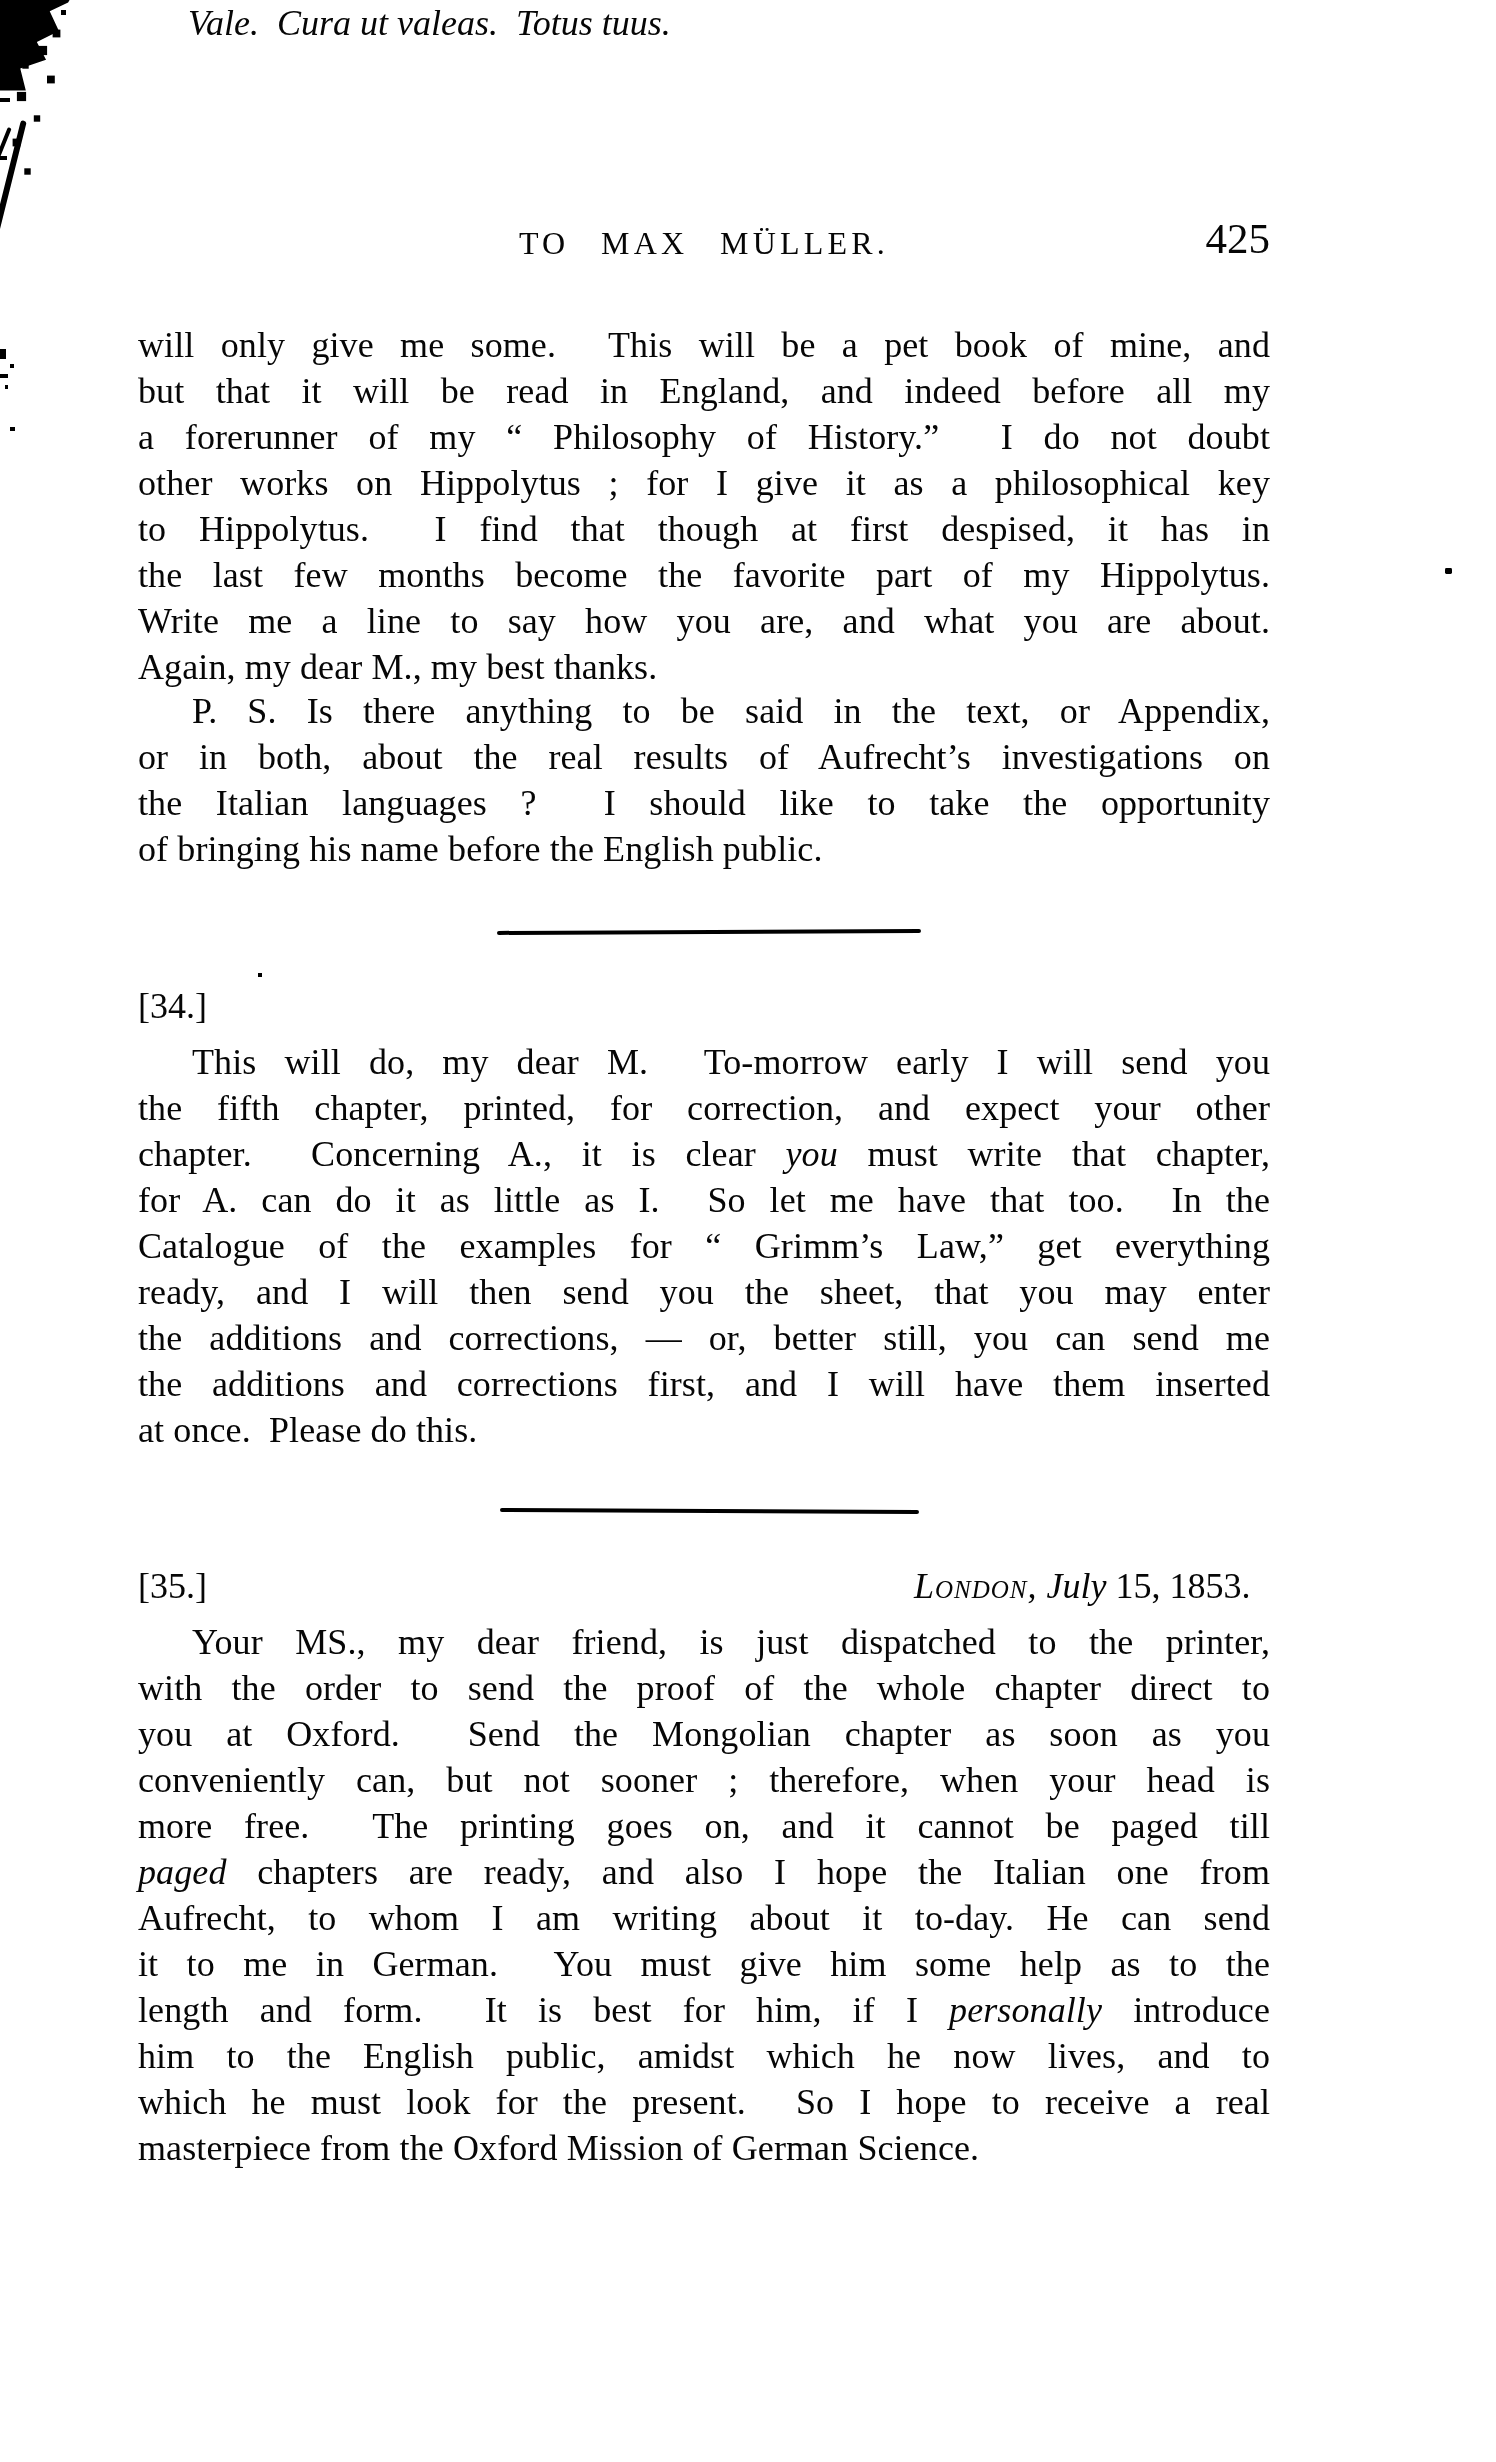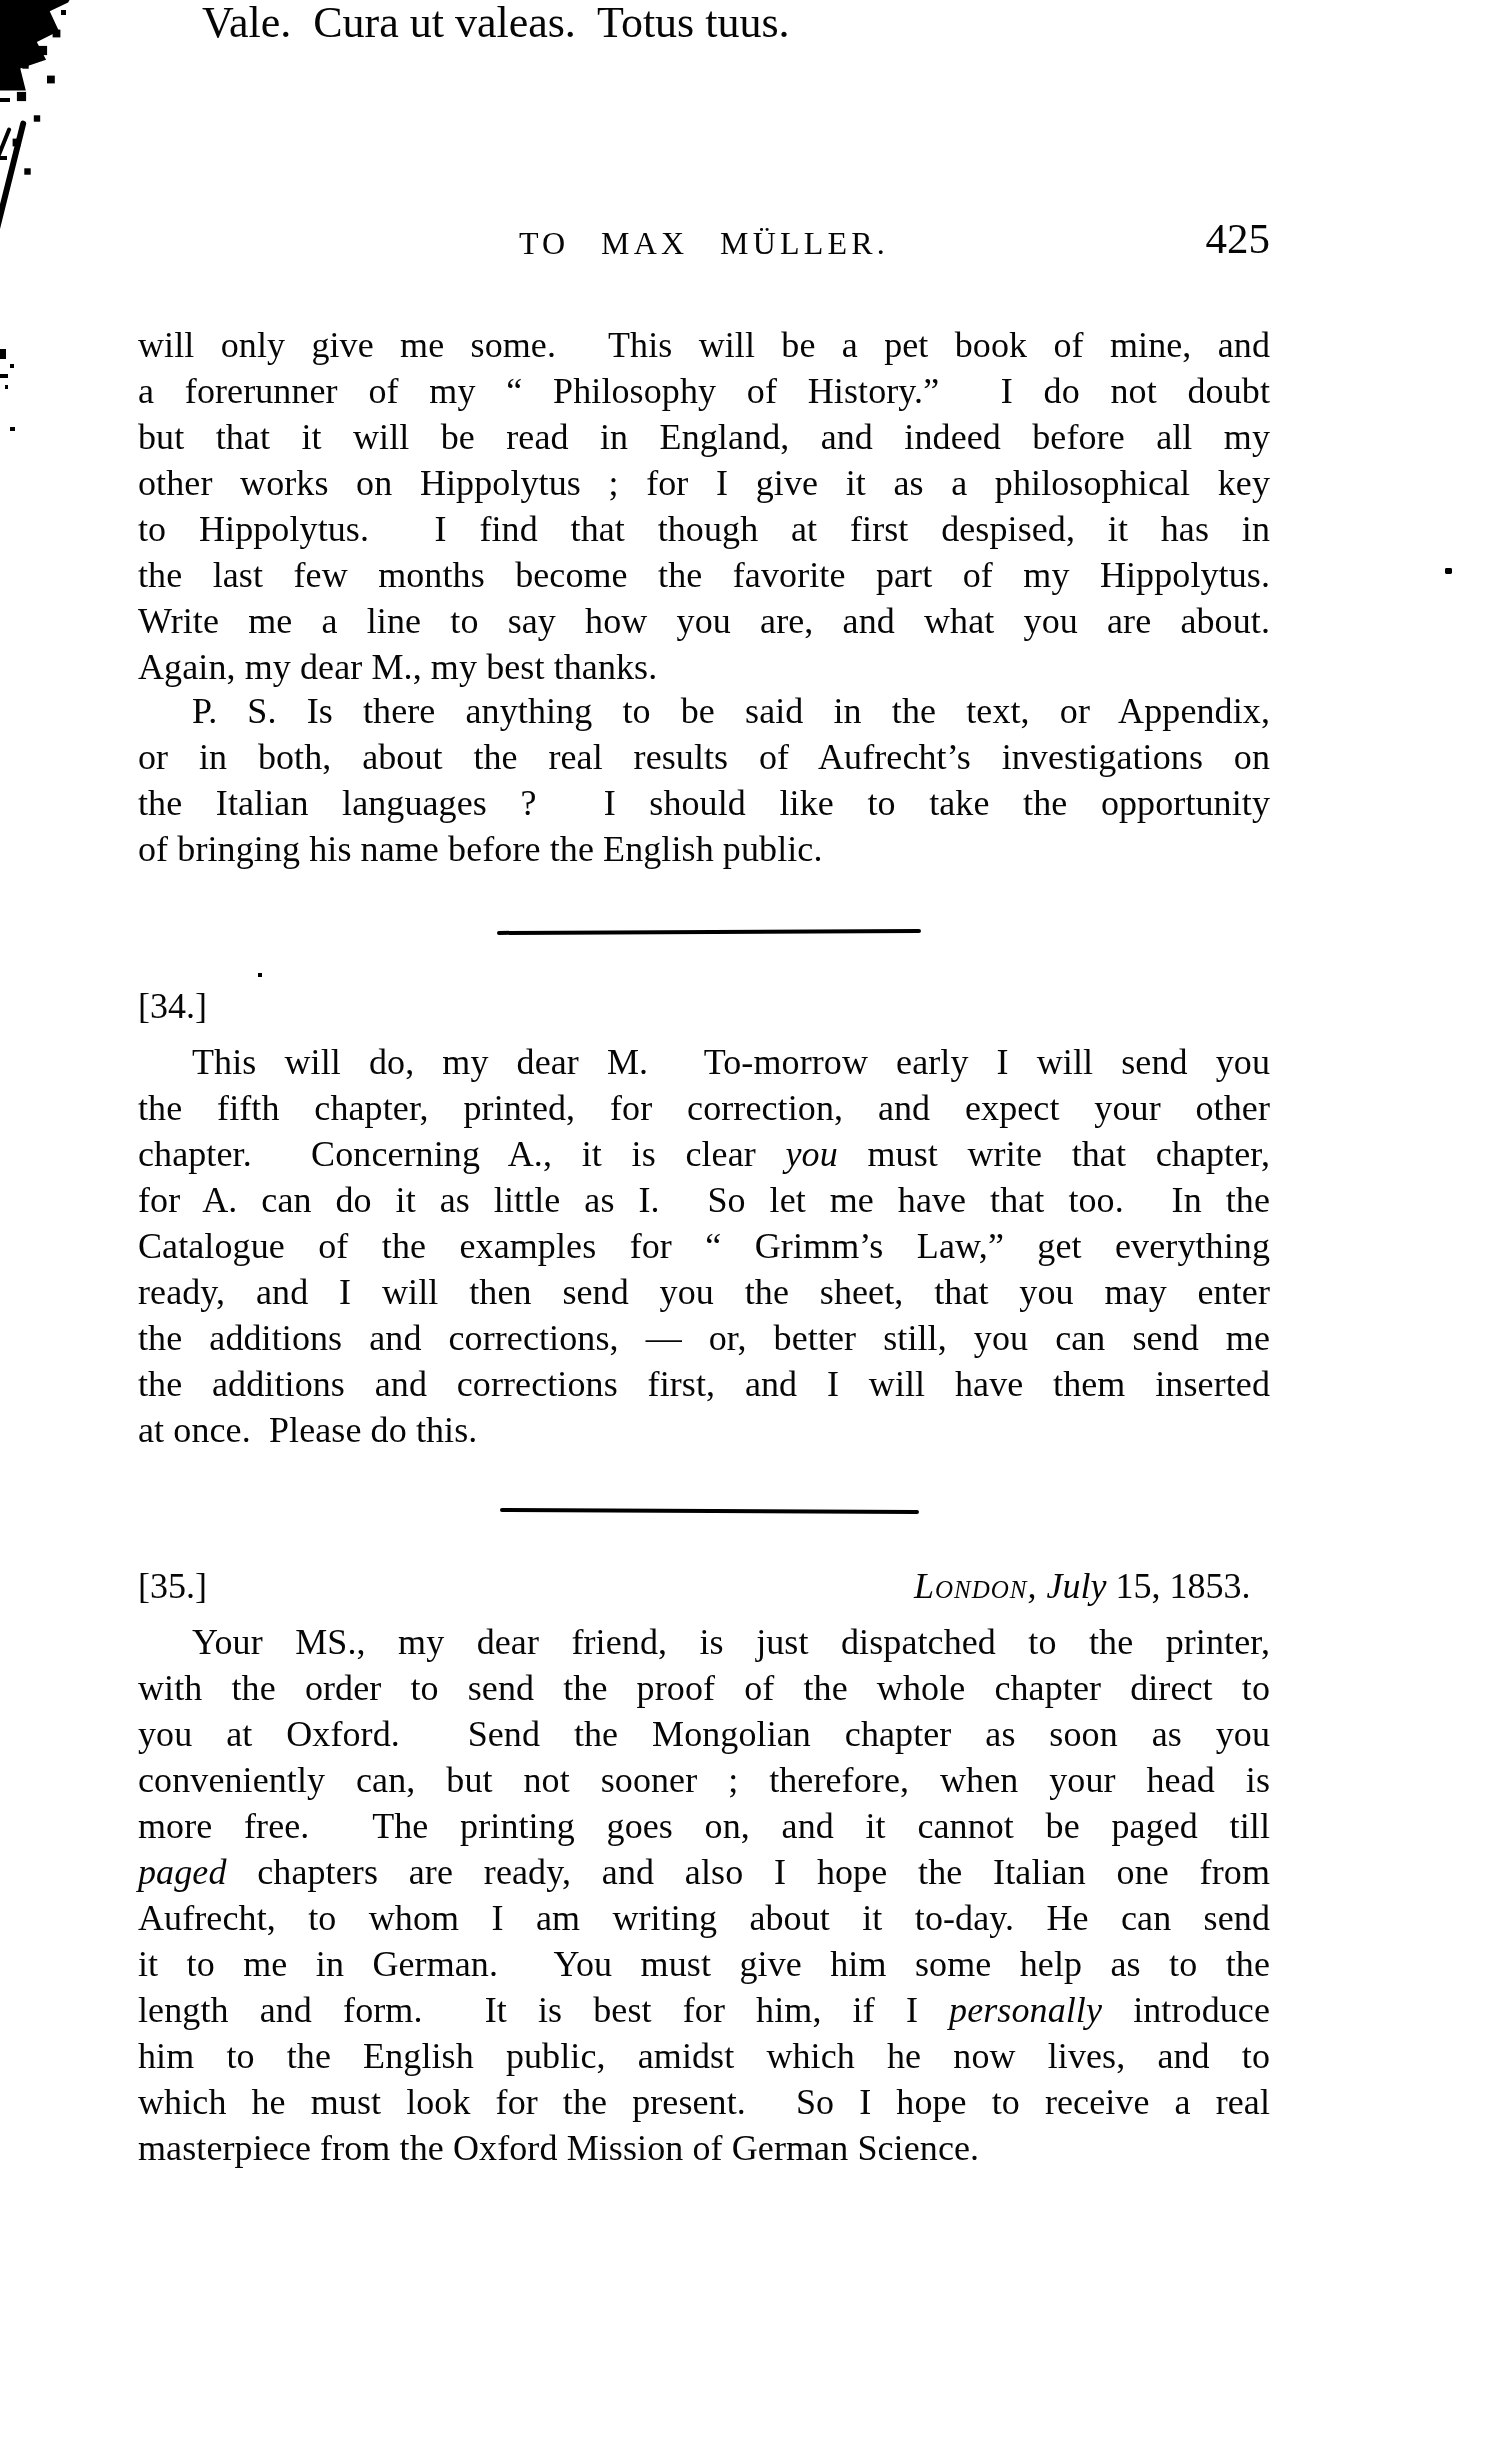--- a/index.html
+++ b/index.html
@@ -58,24 +58,25 @@
     line-height: 46px;
     display: flex;
     justify-content: space-between;
   }
   .letter-no { }
   .date i { font-style: italic; }
   .sc { font-variant: small-caps; letter-spacing: 1px; font-style: italic; }
   
   .closing-line {
     position: absolute;
-    left: 146px;
+    left: 132px;
     width: 1132px;
-    font-size: 44px;
+    font-size: 36px;
     line-height: 46px;
+    font-style: italic;
     text-indent: 56px;
   }
   
   .divider {
     position: absolute;
     height: 3.5px;
     background: #000;
     border-radius: 2.1px;
   }
   .divider-1 { top: 930px; left: 497px; width: 424px; transform: rotate(-0.25deg); }
@@ -127,22 +128,22 @@
   <div class="artifact speck-2"></div>
   <div class="artifact speck-3"></div>
   <div class="artifact speck-4"></div>
   <div class="artifact speck-5"></div>
 
   <div class="header-title">TO MAX MÜLLER.</div>
   <div class="page-number">425</div>
 
   <div class="para" style="top:308px">
       <div class="line"><span>will only give me some.&nbsp; This will be a pet book of mine, and</span></div>
+      <div class="line"><span>but that it will be read in England, and indeed before all my</span></div>
       <div class="line"><span>a forerunner of my “ Philosophy of History.”&nbsp; I do not doubt</span></div>
-      <div class="line"><span>but that it will be read in England, and indeed before all my</span></div>
       <div class="line"><span>other works on Hippolytus ; for I give it as a philosophical key</span></div>
       <div class="line"><span>to Hippolytus.&nbsp; I find that though at first despised, it has in</span></div>
       <div class="line"><span>the last few months become the favorite part of my Hippolytus.</span></div>
       <div class="line"><span>Write me a line to say how you are, and what you are about.</span></div>
       <div class="line last"><span>Again, my dear M., my best thanks.</span></div>
     </div>
 
   <div class="para" style="top:674px">
       <div class="line" style="text-indent: 54px;"><span>P. S. Is there anything to be said in the text, or Appendix,</span></div>
       <div class="line"><span>or in both, about the real results of Aufrecht’s investigations on</span></div>

